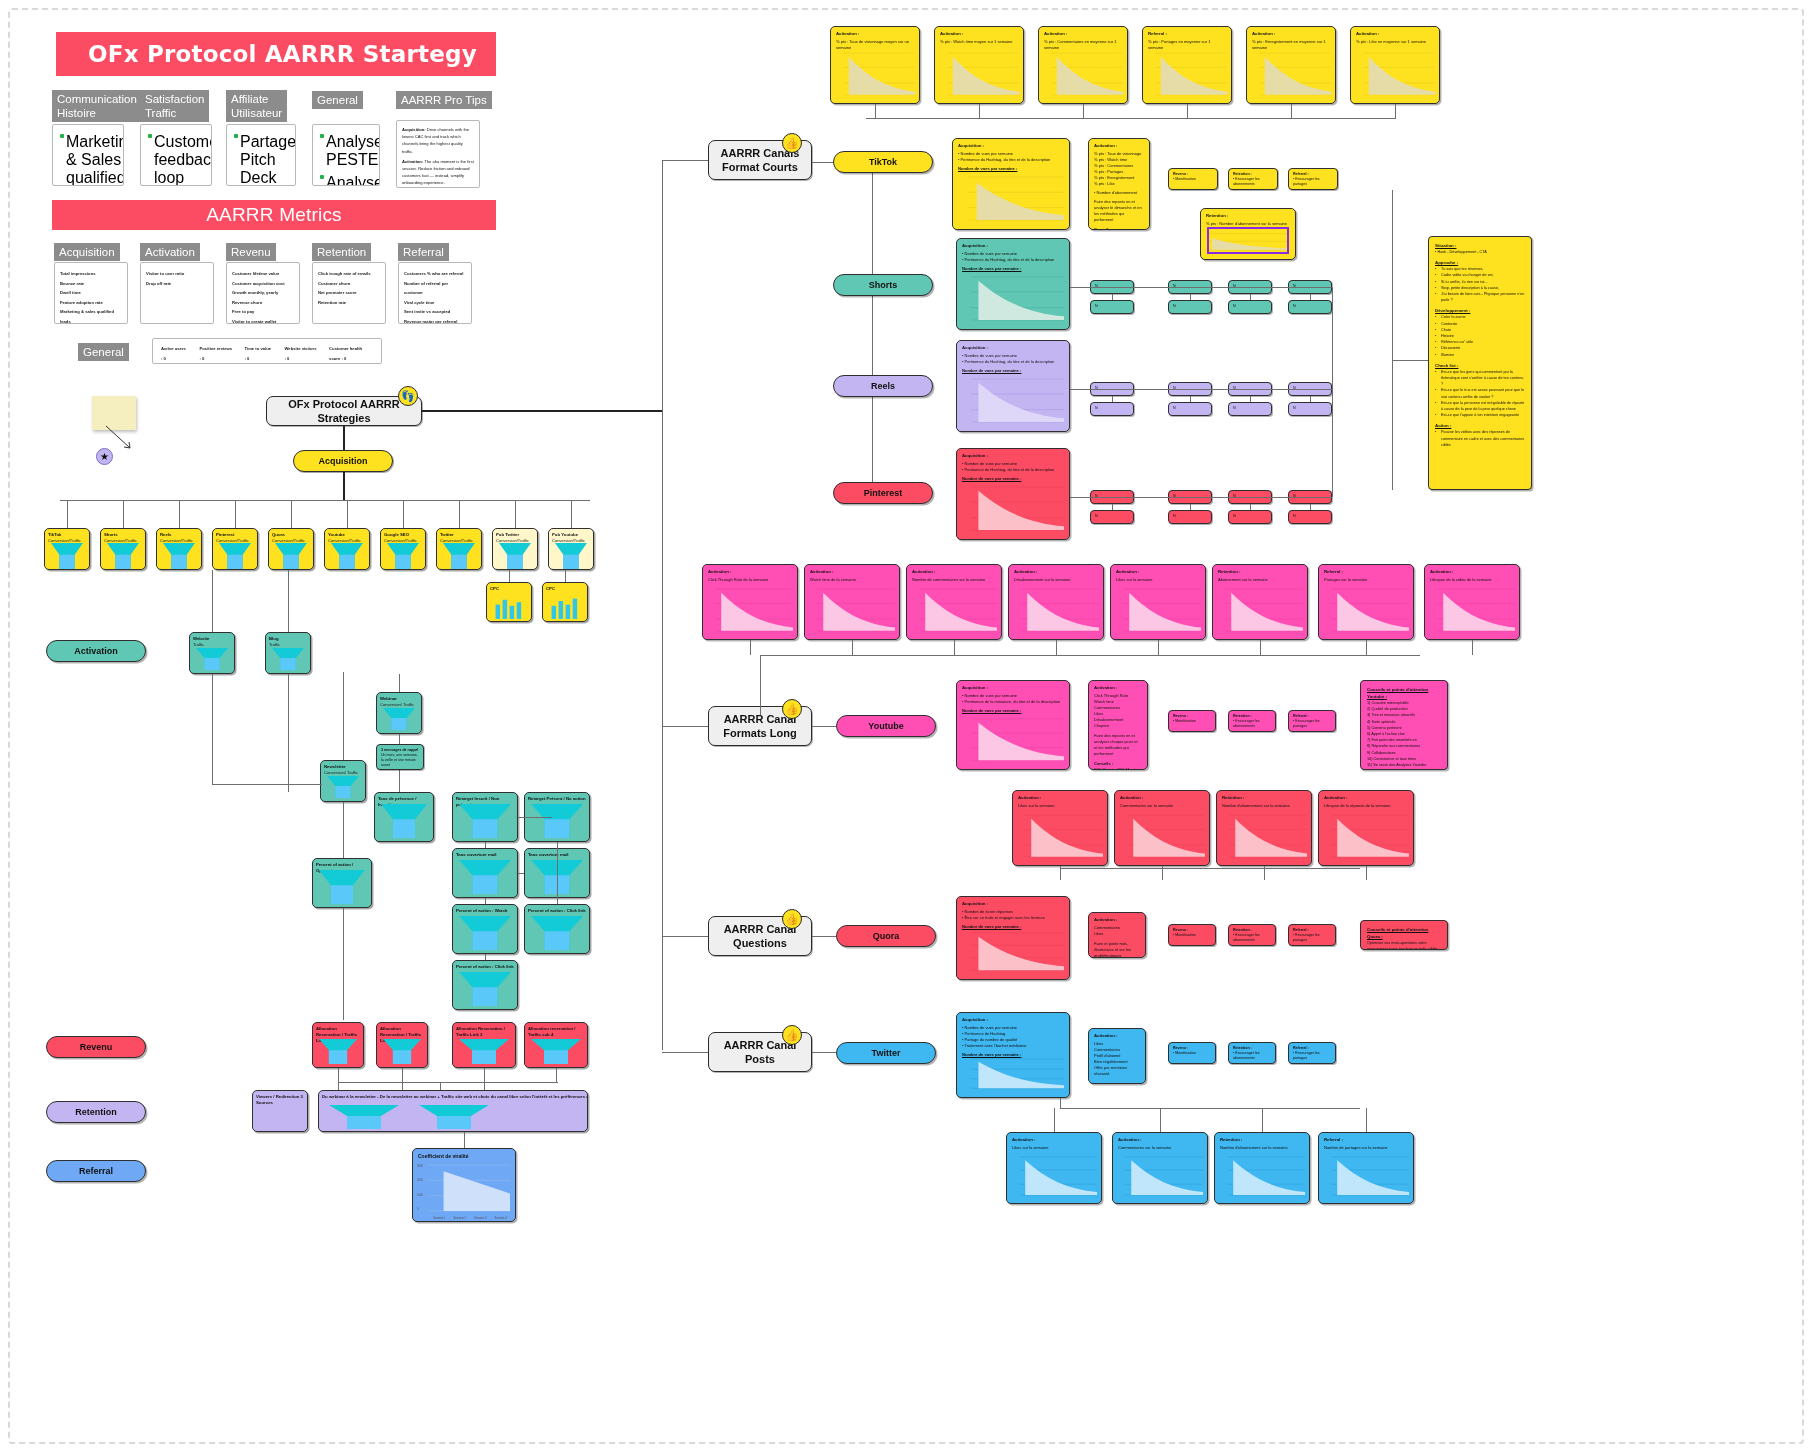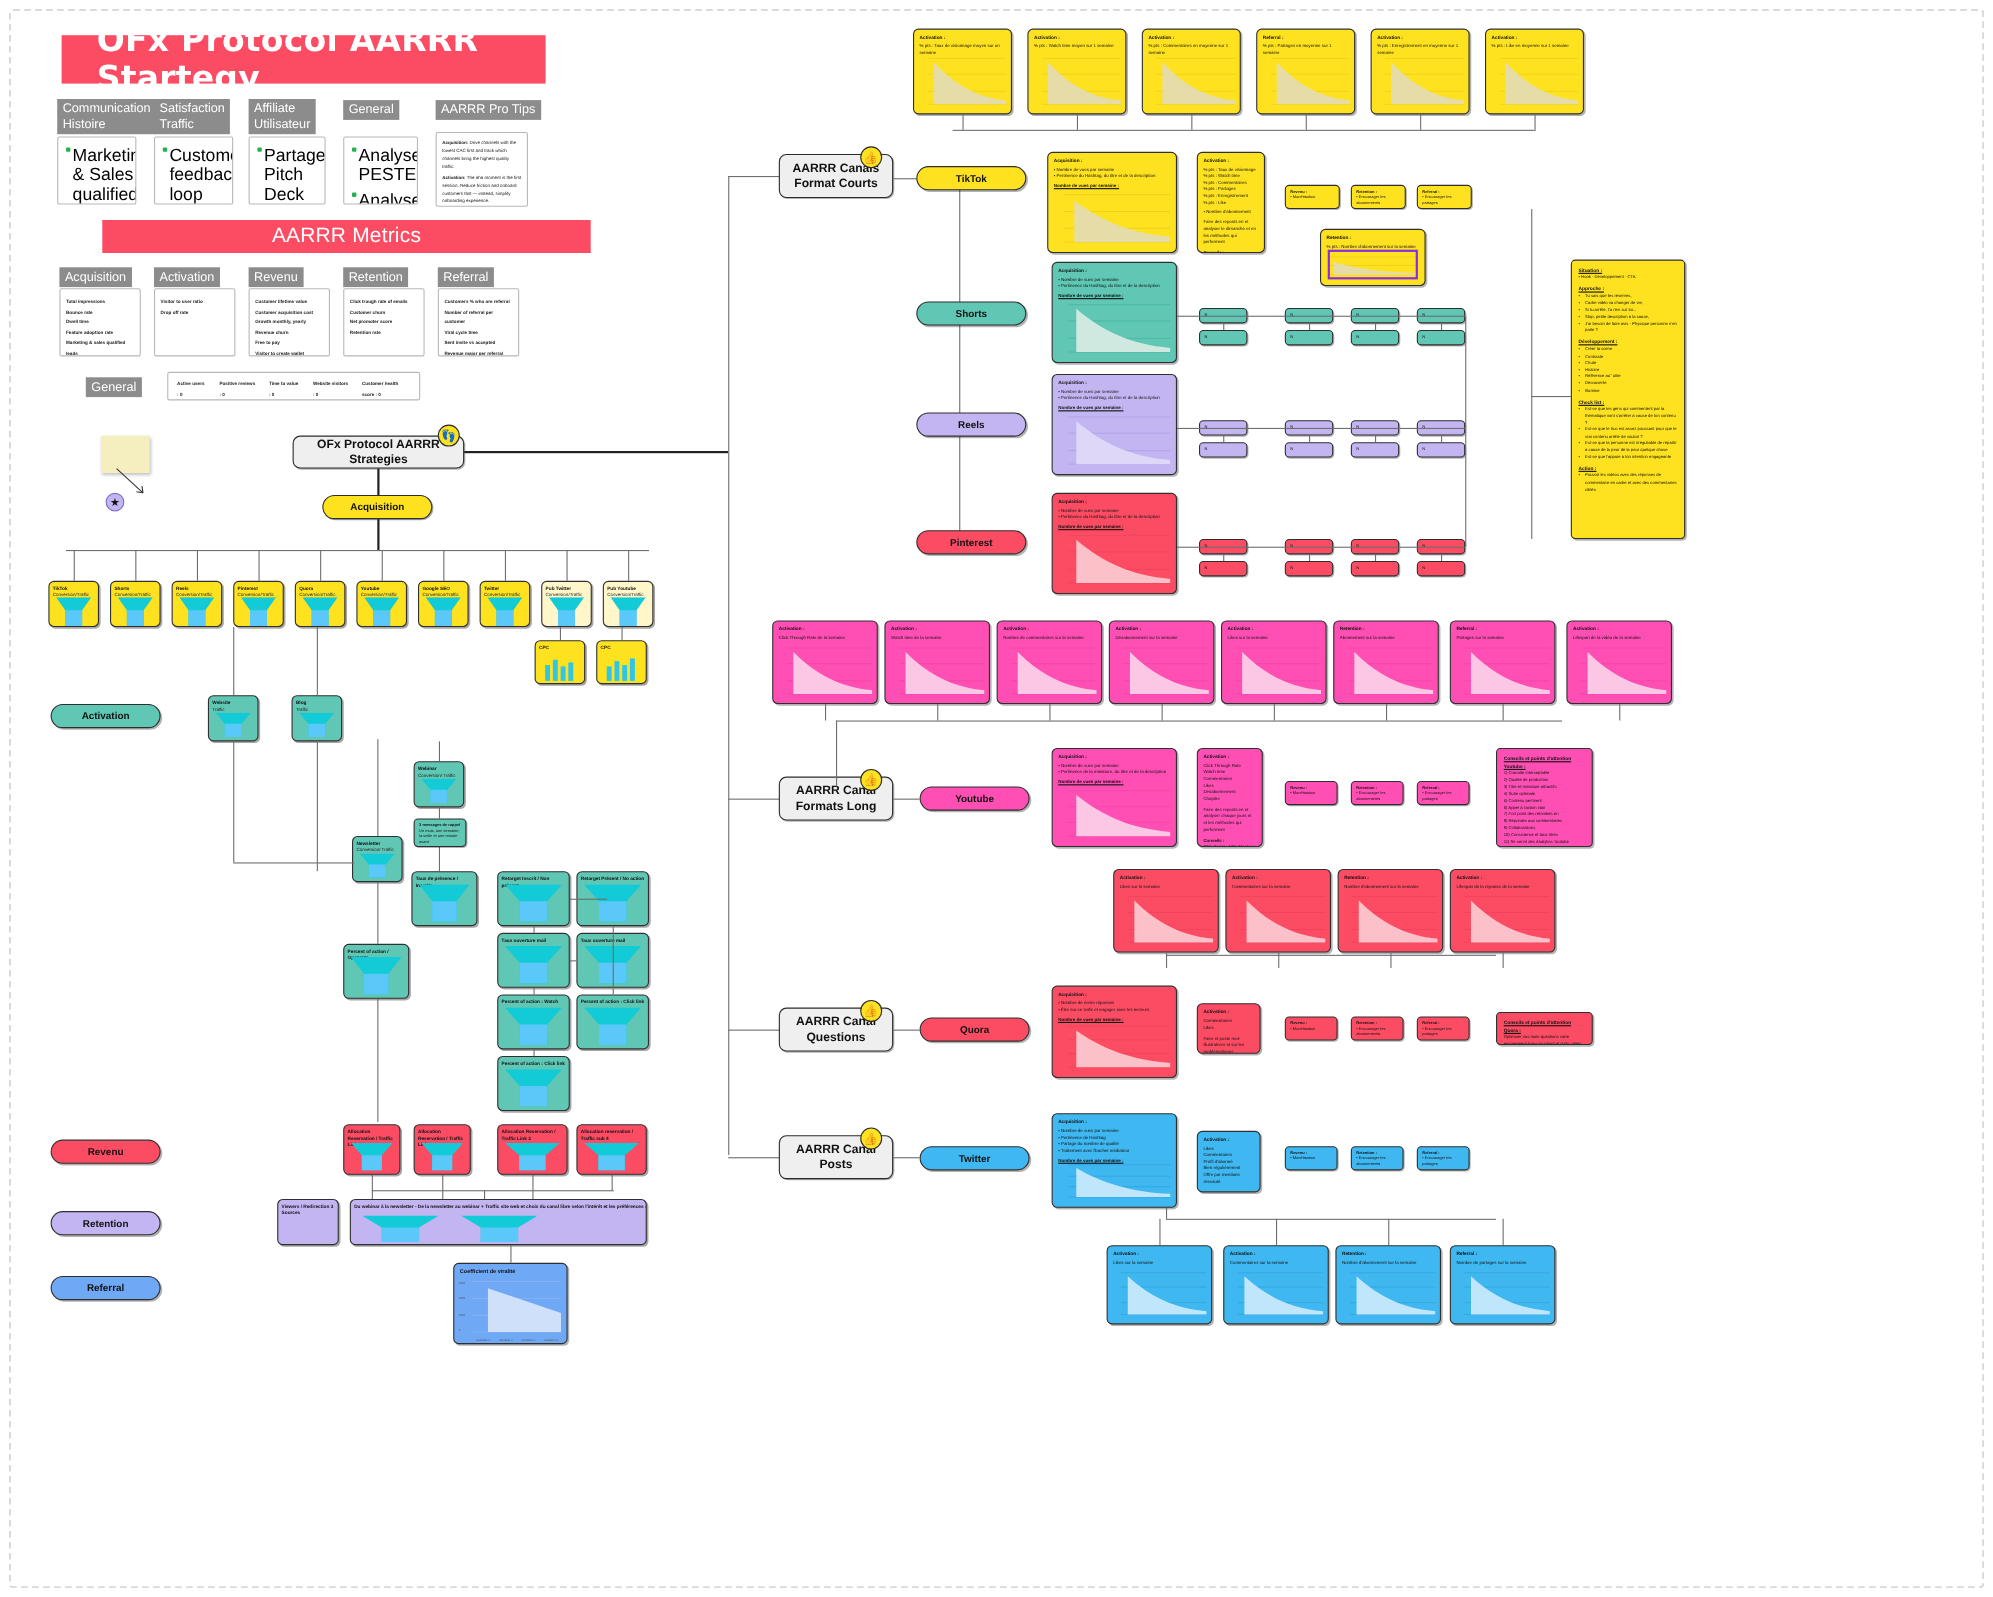--- a/index.html
+++ b/index.html
@@ -12,21 +12,21 @@
   
   .frame-border{position:absolute;left:8px;top:8px;right:8px;bottom:8px;border:2px dashed #d9d9d9;border-radius:4px;pointer-events:none;}
   .canvas{position:absolute;inset:0;}
 
   
   .abs{position:absolute;}
   .banner{
     background:#FC4C64;color:#fff;display:flex;align-items:center;
     font-weight:bold;letter-spacing:.2px;
   }
-  .title-banner{ font-size:30px; padding-left:32px; font-family:"DejaVu Sans", sans-serif;}
+  .title-banner{ font-size:23px; padding-left:32px; font-family:"DejaVu Sans", sans-serif;}
   .metrics-banner{ font-size:19px; justify-content:center; font-weight:normal;}
   .sect-tag{
     background:#8c8c8c;color:#fff;font-size:11.5px;line-height:14px;
     padding:2px 5px; display:inline-block; font-weight:normal;
   }
   .white-card{
     background:#fff;border:1px solid #b8b8b8;border-radius:2px;
     padding:8px 7px;overflow:hidden;
   }
   .tiny{ font-size:4.1px; line-height:7.2px; color:#111; }
@@ -156,21 +156,21 @@
 
 <div class="abs" style="left:396px;top:90px;">
   <div class="sect-tag">AARRR Pro Tips</div>
 </div>
 <div class="abs white-card" style="left:396px;top:120px;width:84px;height:68px;padding:5px;">
   <div class="tiny" style="margin-bottom:3px;"><b>Acquisition:</b> <span>Drive channels with the lowest CAC first and track which channels bring the highest quality traffic.</span></div>
   <div class="tiny" style="margin-bottom:3px;"><b>Activation:</b> <span>The aha moment is the first session. Reduce friction and onboard customers fast — instead, simplify onboarding experience.</span></div>
 
 </div>
 
-<div class="abs banner metrics-banner" style="left:52px;top:200px;width:444px;height:30px;margin-left:41px;">AARRR Metrics</div>
+<div class="abs banner metrics-banner" style="left:52px;top:200px;width:444px;height:30px;">AARRR Metrics</div>
 
 <div class="abs" style="left:54px;top:242px;"><div class="sect-tag">Acquisition</div></div>
 <div class="abs white-card" style="left:54px;top:262px;width:74px;height:62px;padding:6px 5px;">
   <div class="metric-line">Total impressions</div>
   <div class="metric-line">Bounce rate</div>
   <div class="metric-line">Dwell time</div>
   <div class="metric-line">Feature adoption rate</div>
   <div class="metric-line">Marketing &amp; sales qualified leads</div>
 </div>
 

